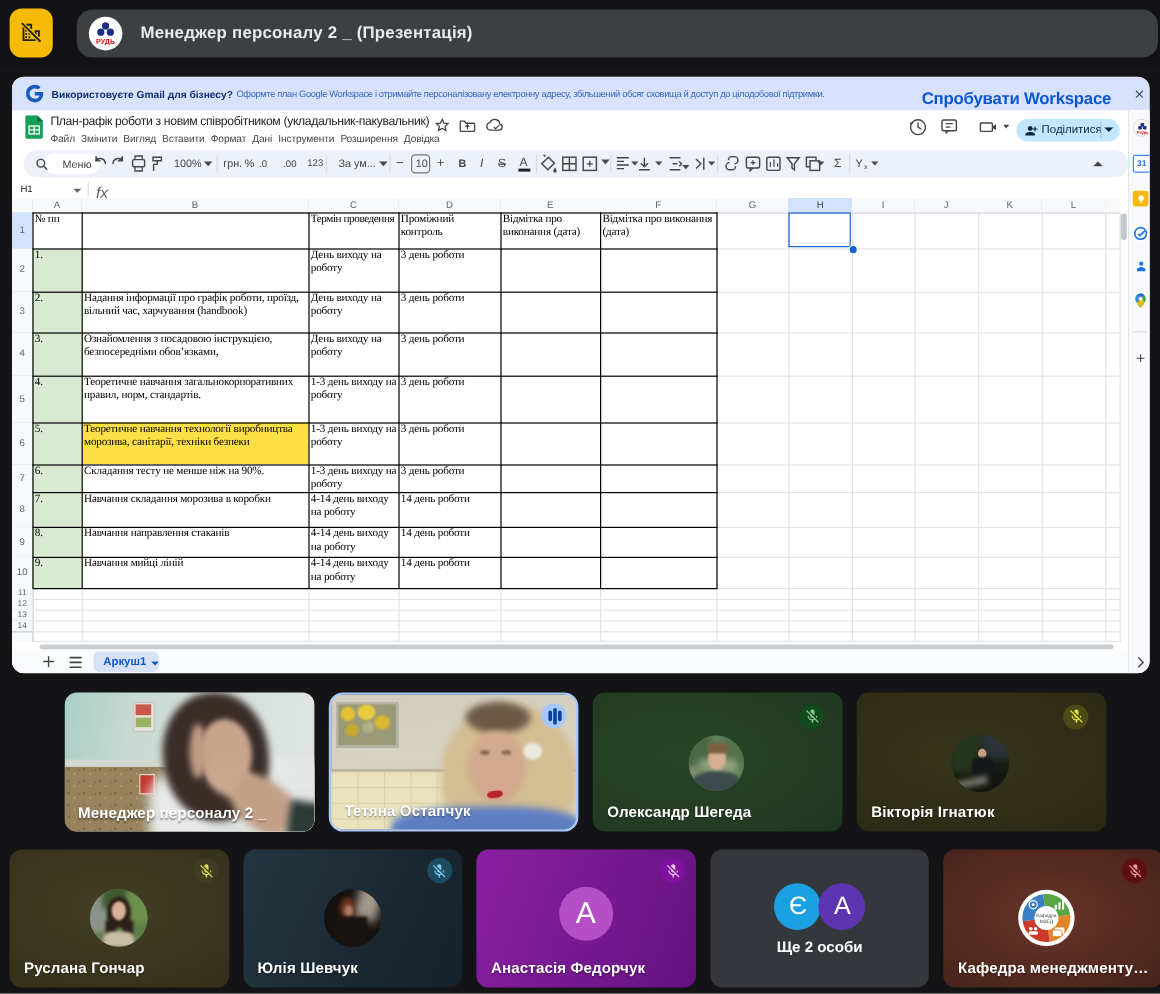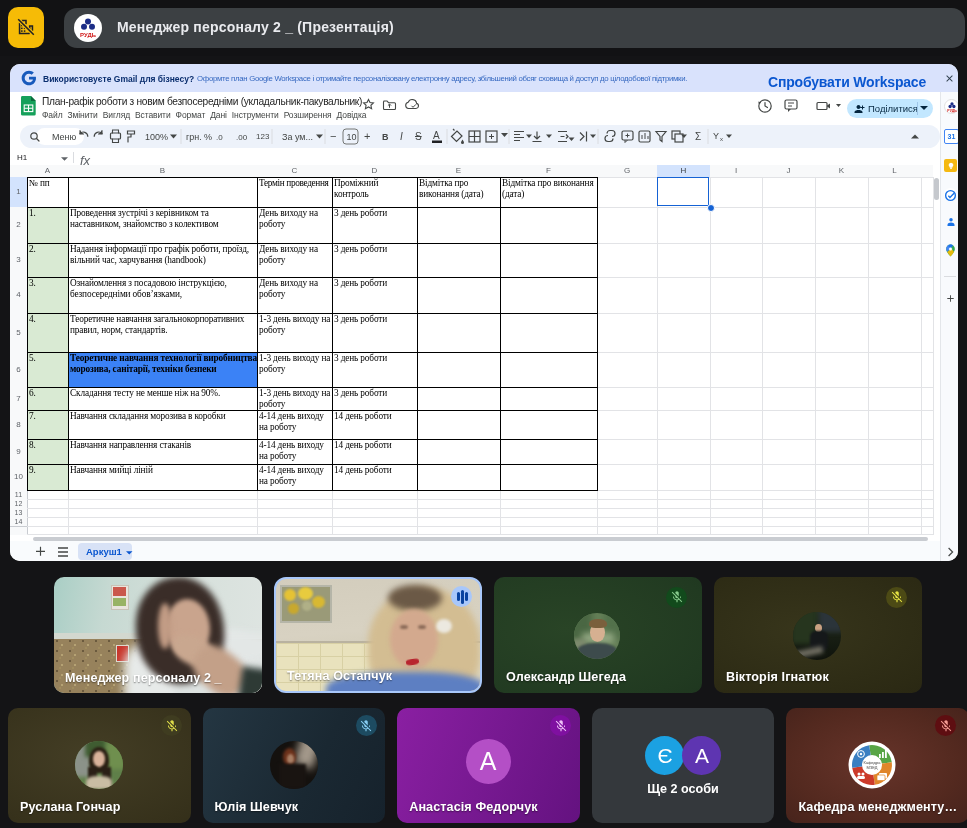--- a/index.html
+++ b/index.html
@@ -78,21 +78,21 @@
       </svg>
   </div>
   <div id="shead">
     <svg class="abs" style="left:11px;top:4px" width="15" height="20" viewBox="0 0 15 20">
  <path d="M1.5 0 H10 L15 5 V18.5 A1.5 1.5 0 0 1 13.5 20 H1.5 A1.5 1.5 0 0 1 0 18.5 V1.5 A1.5 1.5 0 0 1 1.5 0z" fill="#15a05a" transform="translate(0,0) scale(.98)"></path>
  <path d="M10 0 L15 5 H10z" fill="#0c6b3c"></path>
  <rect x="3.2" y="9" width="8.6" height="6.6" fill="none" stroke="#fff" stroke-width="1.1"></rect>
  <line x1="3.2" y1="12.3" x2="11.8" y2="12.3" stroke="#fff" stroke-width="1.1"></line>
  <line x1="7.5" y1="9" x2="7.5" y2="15.6" stroke="#fff" stroke-width="1.1"></line>
  </svg>
-    <div id="stitle">План-рафік роботи з новим безпосередніми (укладальник-пакувальник)</div>
+    <div id="stitle">План-рафік роботи з новим співробітником (укладальник-пакувальник)</div>
     <div id="smenus"><span>Файл</span><span>Змінити</span><span>Вигляд</span><span>Вставити</span><span>Формат</span><span>Дані</span><span>Інструменти</span><span>Розширення</span><span>Довідка</span></div>
     <svg class="abs" style="left:352px;top:6px" width="60" height="13" viewBox="0 0 60 13" fill="none" stroke="#444746" stroke-width="1.1">
   <path d="M6.5 1.5 8 4.6l3.4.4-2.5 2.3.7 3.4-3.1-1.7-3.1 1.7.7-3.4L1.6 5l3.4-.4z"></path>
   <path d="M21.5 3 h3.5 l1.5 1.7 h6 a1 1 0 0 1 1 1 v4.8 a1 1 0 0 1-1 1 h-10 a1 1 0 0 1-1-1 V4 a1 1 0 0 1 1-1z"></path>
         <path d="M27.5 9.8 V6.3 M25.9 7.6l1.6-1.6 1.6 1.6" stroke-width="1"></path>
   <path d="M47.5 10.5 h6.5 a2.6 2.6 0 0 0 .6-5.1 4.4 4.4 0 0 0-8.4-1.2 3.2 3.2 0 0 0 .3 6.3z"></path>
         <path d="M49.5 7.8l1.5 1.5 3-3" stroke-width="1"></path>
  </svg>
  <svg class="abs" style="left:745px;top:3px" width="100" height="22" viewBox="0 0 100 22" fill="none" stroke="#444746" stroke-width="1.2">
   <circle cx="10" cy="11" r="6.2"></circle>
@@ -265,21 +265,20 @@
 <div class="abs" style="left:17px;top:352px;width:906px;height:1px;background:#e2e3e6;"></div>
 <div class="abs" style="left:17px;top:361px;width:906px;height:1px;background:#e2e3e6;"></div>
 
 <div class="abs" style="left:17px;top:369px;width:906px;height:1px;background:#e2e3e6;"></div>
 <div class="abs tcell" style="left:17px;top:12px;width:40px;height:29px;background:#fff;">№ пп</div>
 <div class="abs tcell" style="left:247px;top:12px;width:74px;height:29px;background:#fff;"><span style="letter-spacing:-0.35px">Термін проведення</span></div>
 <div class="abs tcell" style="left:322px;top:12px;width:84px;height:29px;background:#fff;">Проміжний<br>контроль</div>
 <div class="abs tcell" style="left:407px;top:12px;width:82px;height:29px;background:#fff;">Відмітка про<br>виконання (дата)</div>
 <div class="abs tcell" style="left:490px;top:12px;width:96px;height:29px;background:#fff;">Відмітка про виконання<br>(дата)</div>
 <div class="abs tcell" style="left:17px;top:42px;width:40px;height:35px;background:#d9ead3;">1.</div>
-<div class="abs tcell" style="left:58px;top:42px;width:188px;height:35px;background:#fff;">Проведення зустрічі з керівником та<br>наставником, знайомство з колективом</div>
 <div class="abs tcell" style="left:247px;top:42px;width:74px;height:35px;background:#fff;">День виходу на<br>роботу</div>
 <div class="abs tcell" style="left:322px;top:42px;width:84px;height:35px;background:#fff;">3 день роботи</div>
 <div class="abs tcell" style="left:407px;top:42px;width:82px;height:35px;background:#fff;"></div>
 <div class="abs tcell" style="left:490px;top:42px;width:96px;height:35px;background:#fff;"></div>
 <div class="abs tcell" style="left:17px;top:78px;width:40px;height:33px;background:#d9ead3;">2.</div>
 <div class="abs tcell" style="left:58px;top:78px;width:188px;height:33px;background:#fff;">Надання інформації про графік роботи, проїзд,<br>вільний час, харчування (handbook)</div>
 <div class="abs tcell" style="left:247px;top:78px;width:74px;height:33px;background:#fff;">День виходу на<br>роботу</div>
 <div class="abs tcell" style="left:322px;top:78px;width:84px;height:33px;background:#fff;">3 день роботи</div>
 <div class="abs tcell" style="left:407px;top:78px;width:82px;height:33px;background:#fff;"></div>
 <div class="abs tcell" style="left:490px;top:78px;width:96px;height:33px;background:#fff;"></div>
@@ -289,21 +288,21 @@
 <div class="abs tcell" style="left:322px;top:112px;width:84px;height:35px;background:#fff;">3 день роботи</div>
 <div class="abs tcell" style="left:407px;top:112px;width:82px;height:35px;background:#fff;"></div>
 <div class="abs tcell" style="left:490px;top:112px;width:96px;height:35px;background:#fff;"></div>
 <div class="abs tcell" style="left:17px;top:148px;width:40px;height:38px;background:#d9ead3;">4.</div>
 <div class="abs tcell" style="left:58px;top:148px;width:188px;height:38px;background:#fff;">Теоретичне навчання загальнокорпоративних<br>правил, норм, стандартів.</div>
 <div class="abs tcell" style="left:247px;top:148px;width:74px;height:38px;background:#fff;">1-3 день виходу на<br>роботу</div>
 <div class="abs tcell" style="left:322px;top:148px;width:84px;height:38px;background:#fff;">3 день роботи</div>
 <div class="abs tcell" style="left:407px;top:148px;width:82px;height:38px;background:#fff;"></div>
 <div class="abs tcell" style="left:490px;top:148px;width:96px;height:38px;background:#fff;"></div>
 <div class="abs tcell" style="left:17px;top:187px;width:40px;height:34px;background:#d9ead3;">5.</div>
-<div class="abs tcell" style="left:58px;top:187px;width:188px;height:34px;background:#3b82f6;font-weight:bold;">Теоретичне навчання технології виробництва<br>морозива, санітарії, техніки безпеки</div>
+<div class="abs tcell" style="left:58px;top:187px;width:188px;height:34px;background:#fde047;">Теоретичне навчання технології виробництва<br>морозива, санітарії, техніки безпеки</div>
 <div class="abs tcell" style="left:247px;top:187px;width:74px;height:34px;background:#fff;">1-3 день виходу на<br>роботу</div>
 <div class="abs tcell" style="left:322px;top:187px;width:84px;height:34px;background:#fff;">3 день роботи</div>
 <div class="abs tcell" style="left:407px;top:187px;width:82px;height:34px;background:#fff;"></div>
 <div class="abs tcell" style="left:490px;top:187px;width:96px;height:34px;background:#fff;"></div>
 <div class="abs tcell" style="left:17px;top:222px;width:40px;height:22px;background:#d9ead3;">6.</div>
 <div class="abs tcell" style="left:58px;top:222px;width:188px;height:22px;background:#fff;">Складання тесту не менше ніж на 90%.</div>
 <div class="abs tcell" style="left:247px;top:222px;width:74px;height:22px;background:#fff;">1-3 день виходу на<br>роботу</div>
 <div class="abs tcell" style="left:322px;top:222px;width:84px;height:22px;background:#fff;">3 день роботи</div>
 <div class="abs tcell" style="left:407px;top:222px;width:82px;height:22px;background:#fff;"></div>
 <div class="abs tcell" style="left:490px;top:222px;width:96px;height:22px;background:#fff;"></div>

